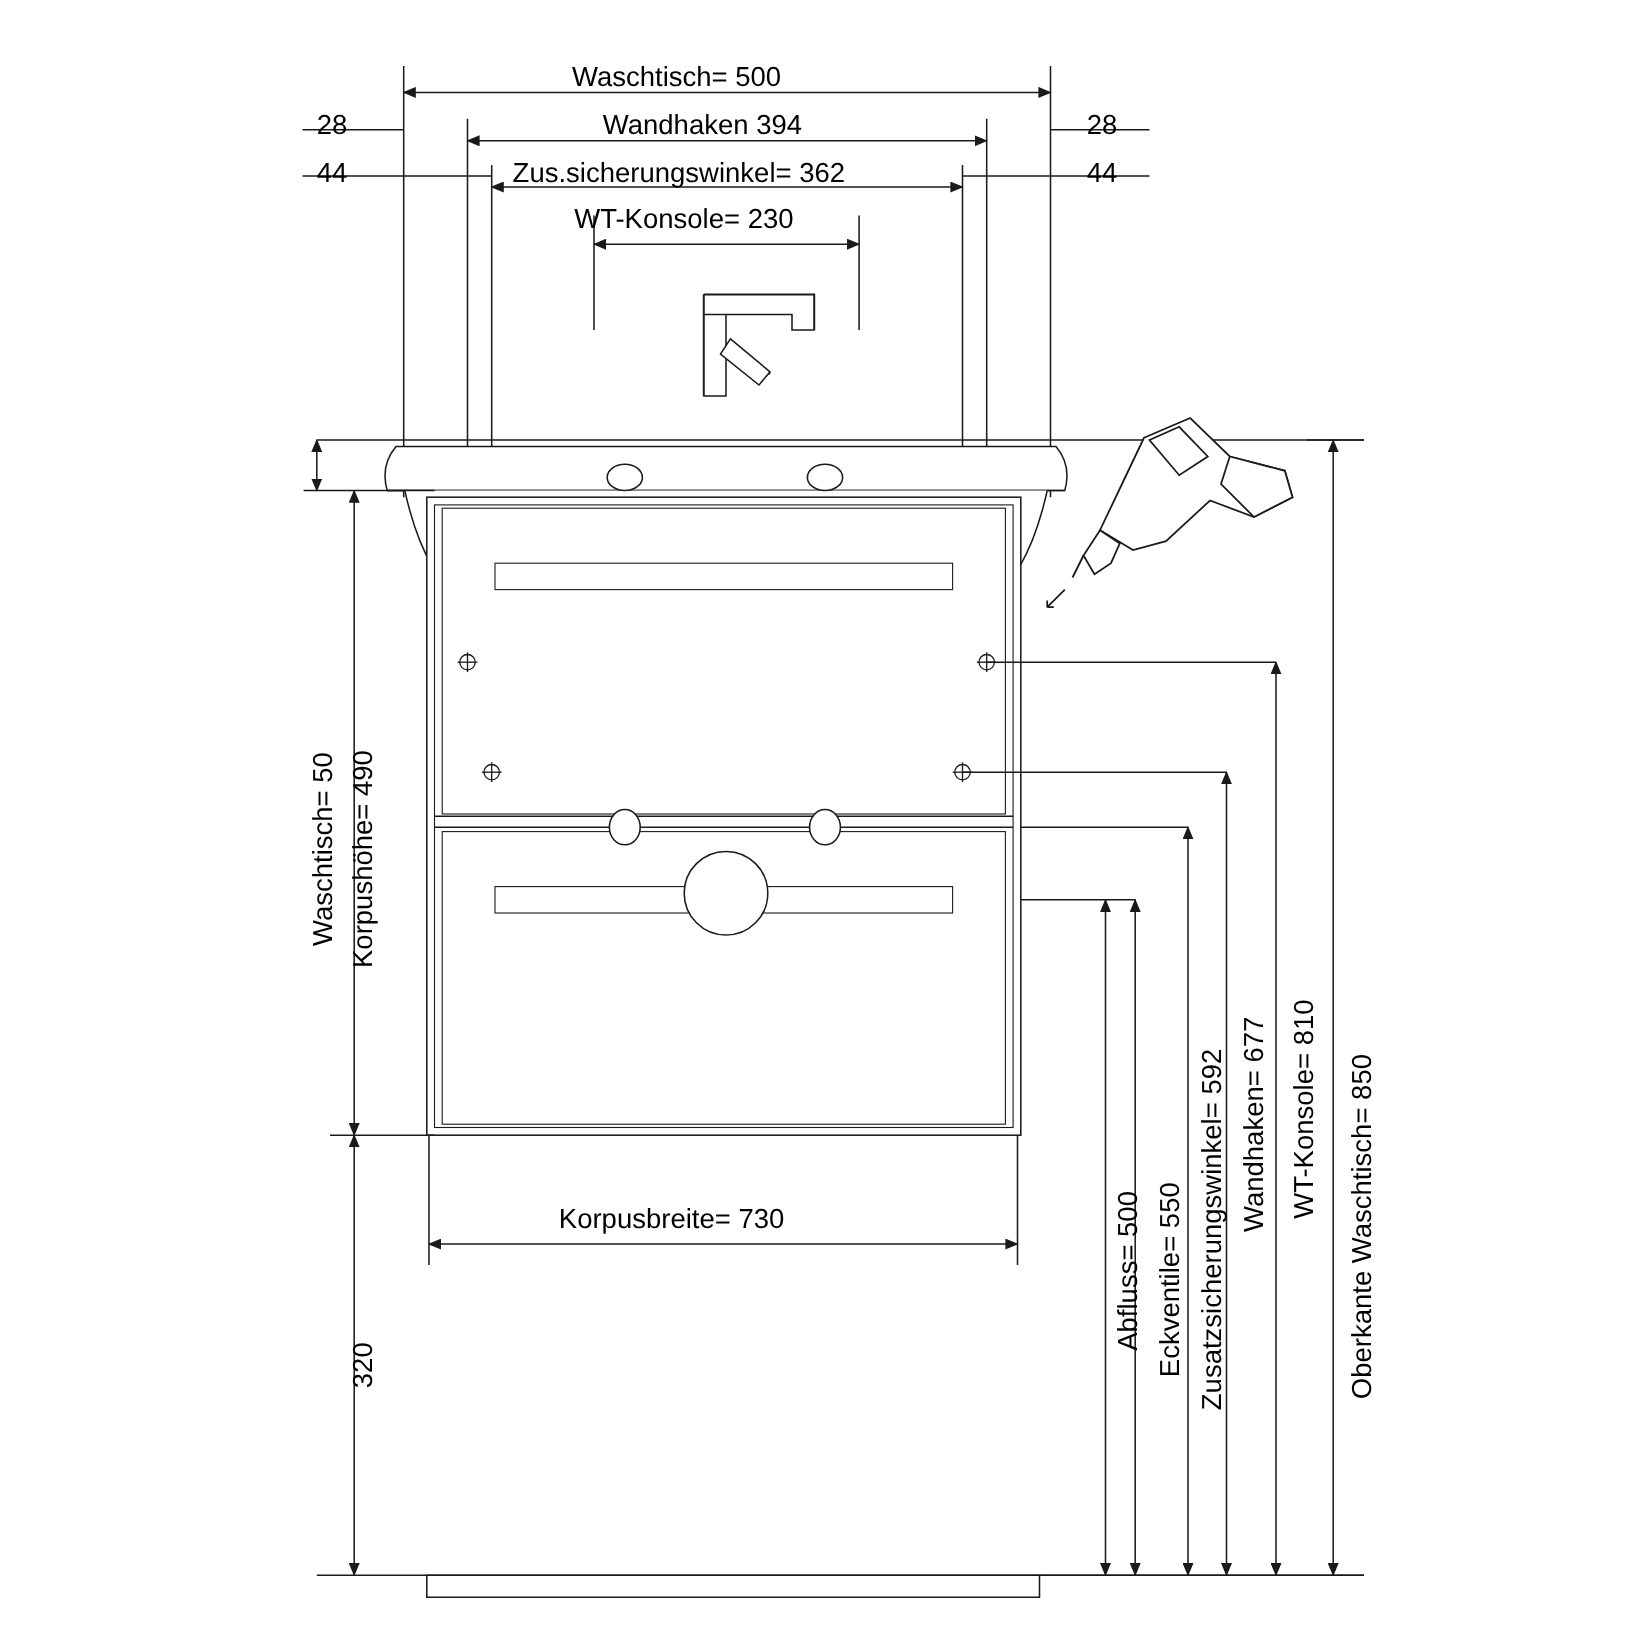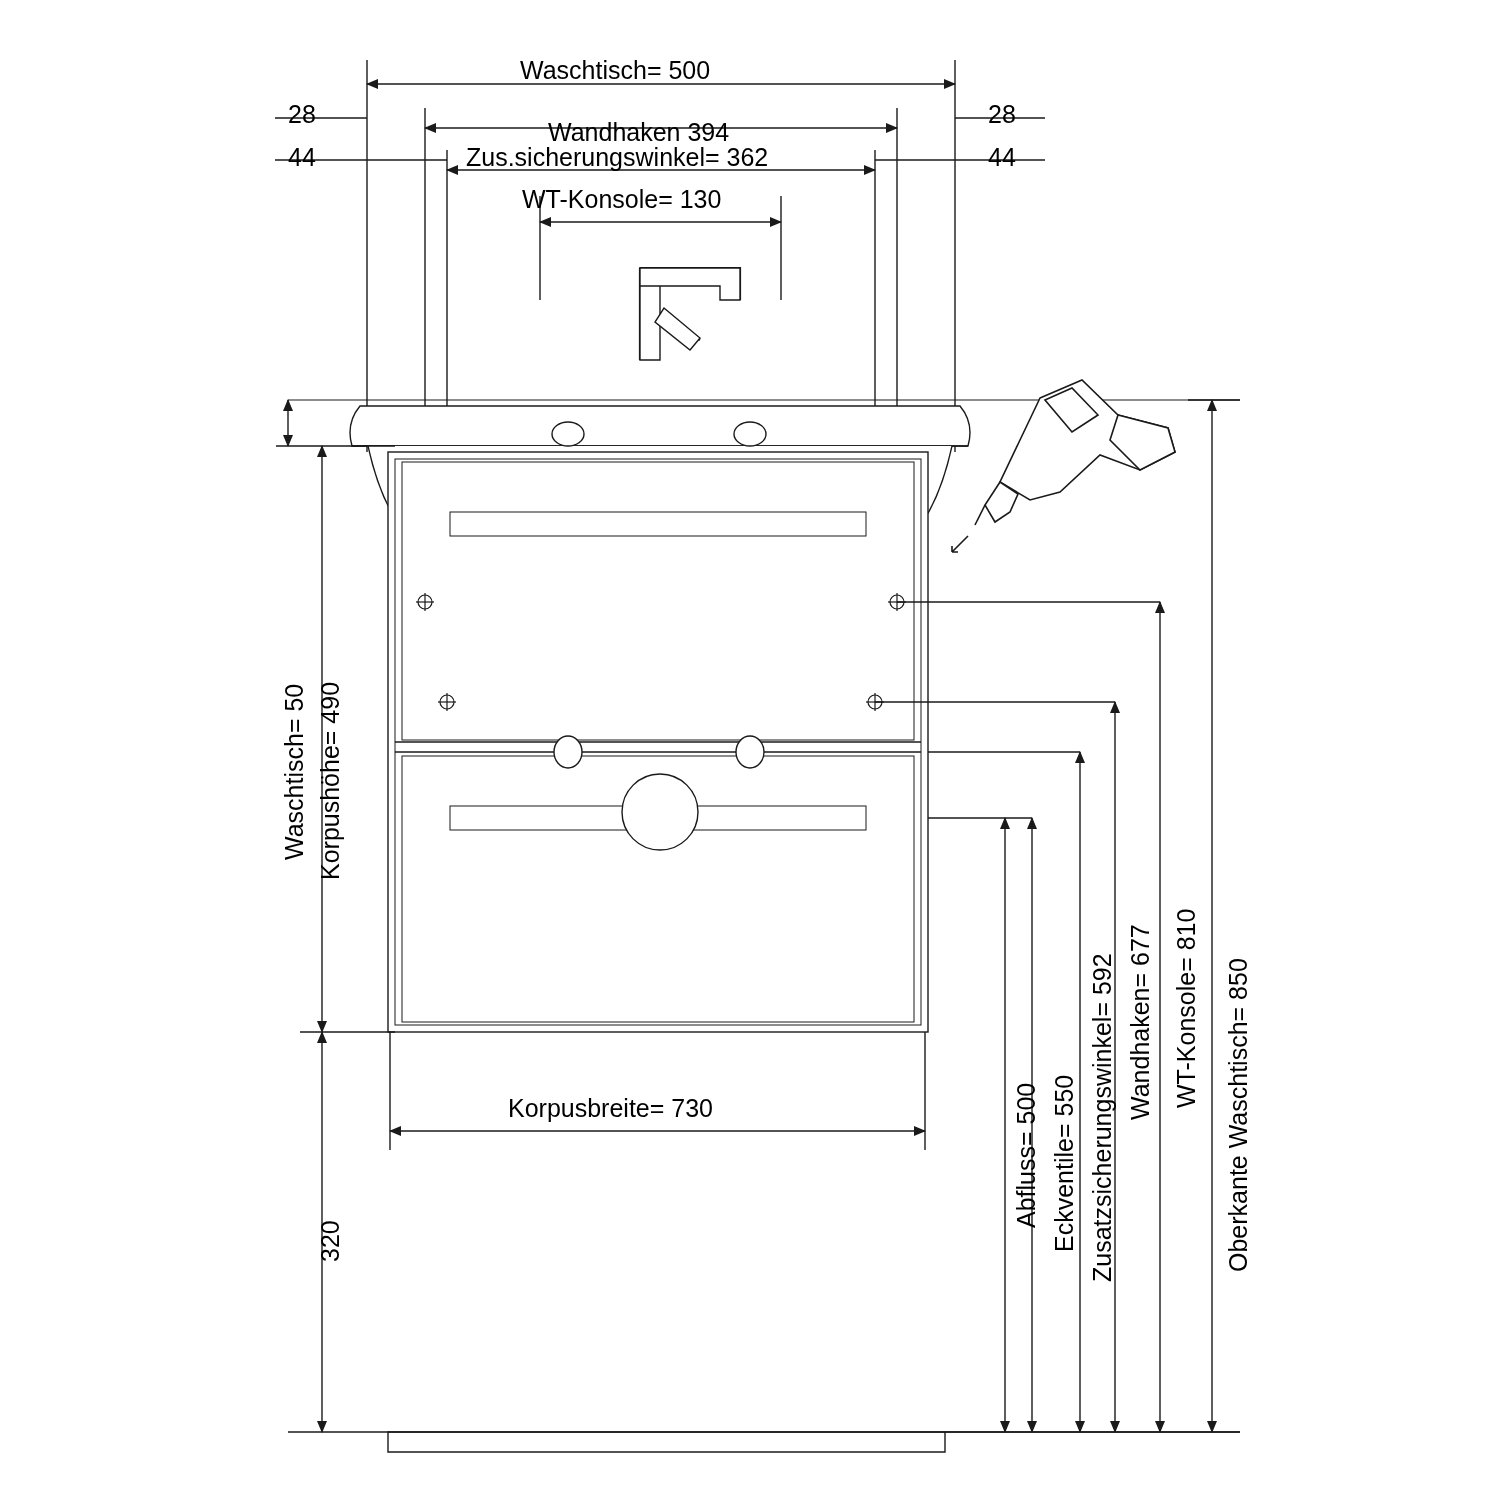--- a/index.html
+++ b/index.html
@@ -134,23 +134,23 @@
       <path d="M1045,400 L1072,388 L1098,415 L1072,432 Z" fill="#ffffff"></path>
       <path d="M1118,415 L1168,428 L1175,452 L1140,470 L1110,440 Z" fill="#ffffff"></path>
       <path d="M1000,482 L985,505 L995,522 L1010,512 L1018,494 Z" fill="#ffffff"></path>
       <path d="M985,505 L975,525"></path>
       <path d="M968,536 L952,552 M952,552 L958,552 M952,552 L952,546"></path>
     </g>
   </g>
 </svg>
 
 <div class="lbl" style="left:520px;top:56px;">Waschtisch=  500</div>
-<div class="lbl" style="left:548px;top:100px;margin-top:18px;">Wandhaken 394</div>
+<div class="lbl" style="left:548px;top:100px;">Wandhaken 394</div>
 <div class="lbl" style="left:466px;top:143px;">Zus.sicherungswinkel= 362</div>
-<div class="lbl" style="left:522px;top:185px;">WT-Konsole= 130</div>
+<div class="lbl" style="left:522px;top:185px;">WT-Konsole= 230</div>
 
 <div class="lbl" style="left:288px;top:100px;">28</div>
 <div class="lbl" style="left:988px;top:100px;">28</div>
 <div class="lbl" style="left:288px;top:143px;">44</div>
 <div class="lbl" style="left:988px;top:143px;">44</div>
 
 <div class="lbl" style="left:508px;top:1094px;">Korpusbreite=  730</div>
 
 <div class="vlbl" style="left:280px;top:860px;">Waschtisch=  50</div>
 <div class="vlbl" style="left:316px;top:880px;">Korpushöhe=  490</div>

